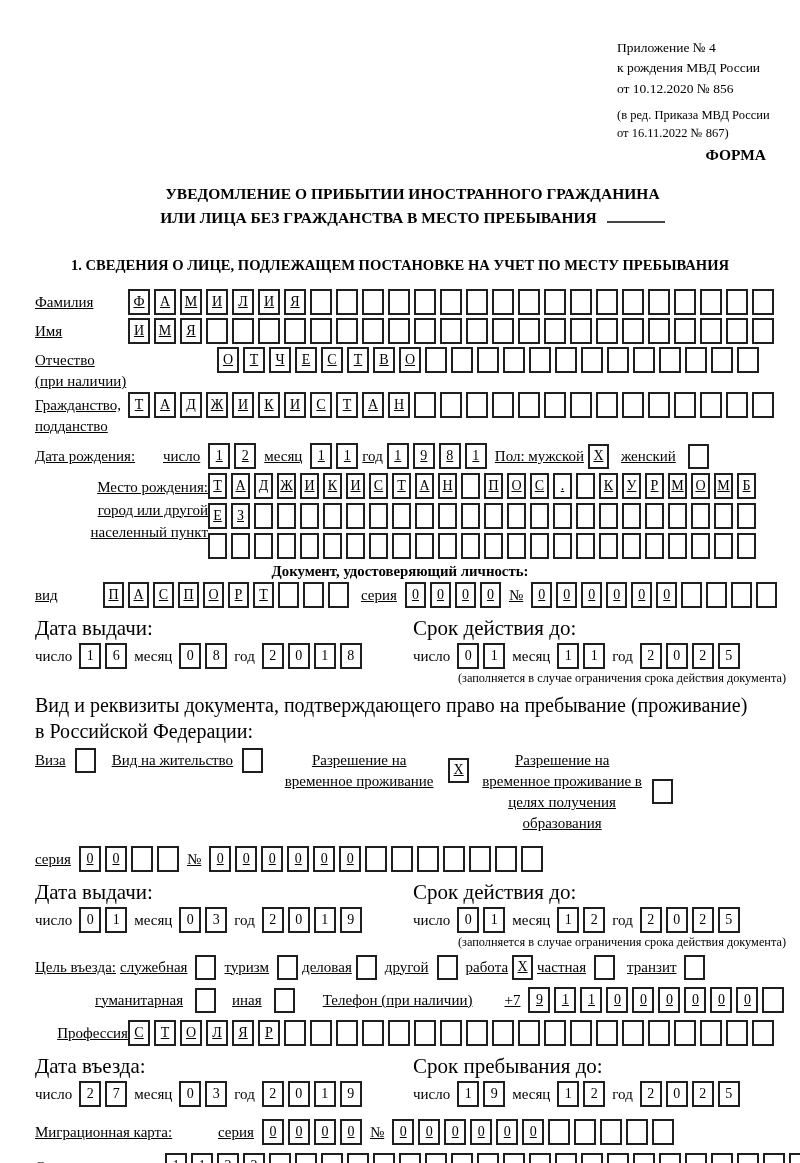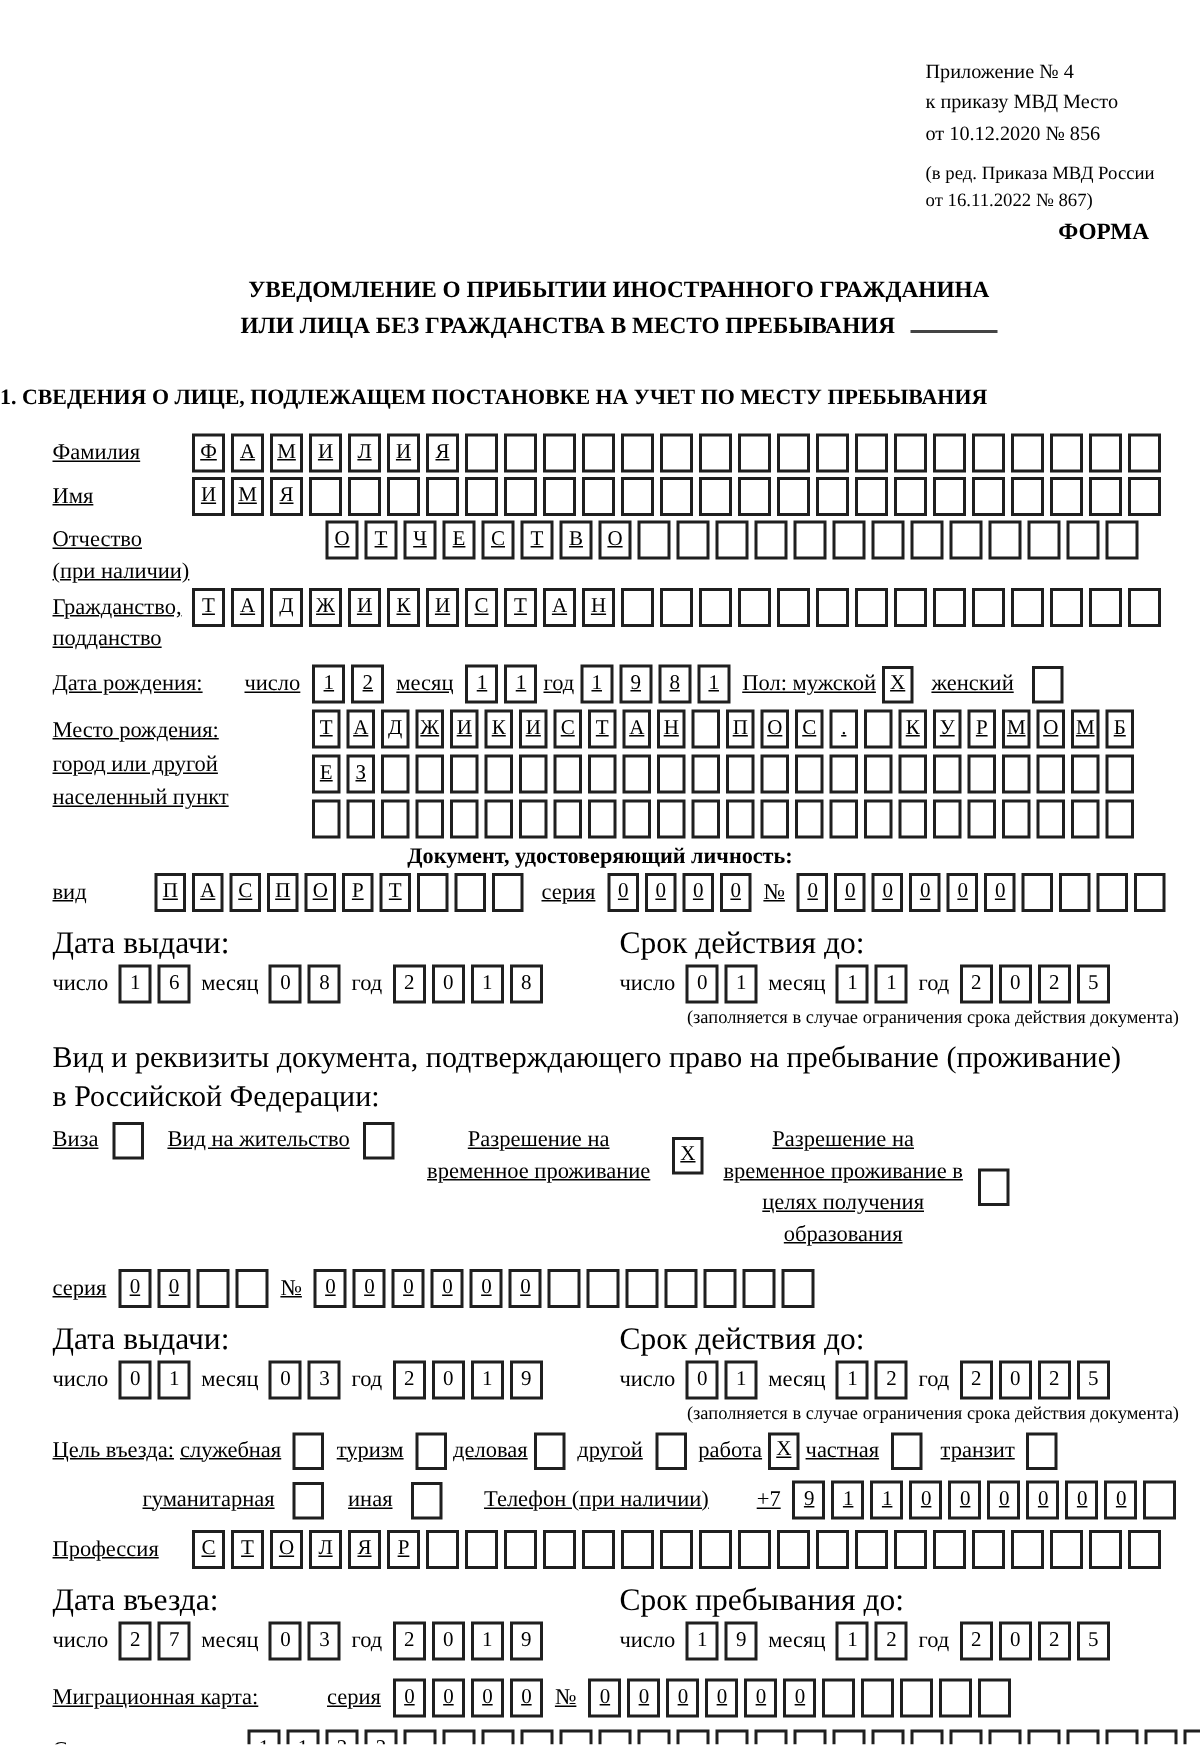--- a/index.html
+++ b/index.html
@@ -4,21 +4,21 @@
 <style>
   html,body{margin:0;padding:0;background:#fff;}
   .page{width:800px;height:1163px;background:#fff;position:relative;overflow:hidden;
         font-family:"Liberation Serif","DejaVu Serif",serif;color:#000;font-size:15px;}
   .hdr{position:absolute;left:617px;top:38px;font-size:13.5px;line-height:1.5;}
   .hdr .amend{font-size:12.5px;margin-top:7px;line-height:1.45;}
   .forma{position:absolute;right:34px;top:146px;font-weight:bold;font-size:15.5px;}
   .flow{padding-top:182px;}
   .title{text-align:center;font-weight:bold;font-size:15.5px;line-height:1.55;padding-left:25px;}
   .uline{display:inline-block;width:58px;border-bottom:2px solid #444;height:13px;margin-left:10px;}
-  .sec-head{margin-top:26px;font-weight:bold;font-size:14.6px;}
+  .sec-head{margin-top:26px;text-align:center;font-weight:bold;font-size:14.6px;}
   .frow{display:flex;align-items:flex-start;margin-left:35px;text-decoration:underline;}
   .lbl{flex:none;line-height:26px;}
   .lbl2{flex:none;line-height:21px;padding-top:3px;}
   .cells{display:flex;gap:4px;flex:none;}
   .cells.sm{gap:4px;}
   .cells.sm .cell{width:19px;}
   .cells.c21 .cell{width:21px;}
   .cell{flex:none;width:22px;height:26px;border:2px solid #1f1f1f;box-sizing:border-box;
         display:flex;align-items:center;justify-content:center;font-size:14px;background:#fff;}
   .chk{flex:none;width:21px;height:25px;border:2px solid #1f1f1f;box-sizing:border-box;
@@ -36,21 +36,21 @@
   .opt{display:flex;gap:9px;align-items:center;}
   .optc{text-align:center;line-height:21px;padding-top:2px;}
 </style>
 </head>
 <body>
 
 <div class="page">
 
   <div class="hdr">
     <div>Приложение № 4</div>
-    <div>к приказу МВД Место</div>
+    <div>к рождения МВД России</div>
     <div>от 10.12.2020 № 856</div>
     <div class="amend">
       <div>(в ред. Приказа МВД России</div>
       <div>от 16.11.2022 № 867)</div>
     </div>
   </div>
   <div class="forma">ФОРМА</div>
 
   <div class="flow">
     <div class="title">
@@ -214,21 +214,21 @@
       <span class="lbl">Пол: мужской</span>
         <span class="gap4"></span>
       <div class="chk">X</div>
         <span class="gap12"></span>
       <span class="lbl">женский</span>
         <span class="gap12"></span>
       <div class="chk"></div>
     </div>
 
     <div class="frow" style="margin-top:4px;">
-      <div class="lbl2" style="width:173px;line-height:22.5px;">
+      <div class="lbl2" style="width:173px;line-height:22.5px;text-align:right;">
         <div>Место рождения:</div>
         <div>город или другой</div>
         <div>населенный пункт</div>
       </div>
       <div class="vrows">
         <div class="cells sm">
             <div class="cell">Т</div>
             <div class="cell">А</div>
             <div class="cell">Д</div>
             <div class="cell">Ж</div>
@@ -555,21 +555,21 @@
           <div class="cell">0</div>
           <div class="cell">0</div>
           <div class="cell">0</div>
           <div class="cell">0</div>
           <div class="cell">0</div>
           <div class="cell"></div>
         </div>
     </div>
 
     <div class="frow" style="margin-top:7px;">
-      <div class="lbl" style="width:93px;">Профессия</div>
+      <div class="lbl" style="width:93px;text-align:right;">Профессия</div>
       <div class="cells">
           <div class="cell">С</div>
           <div class="cell">Т</div>
           <div class="cell">О</div>
           <div class="cell">Л</div>
           <div class="cell">Я</div>
           <div class="cell">Р</div>
           <div class="cell"></div>
           <div class="cell"></div>
           <div class="cell"></div>

